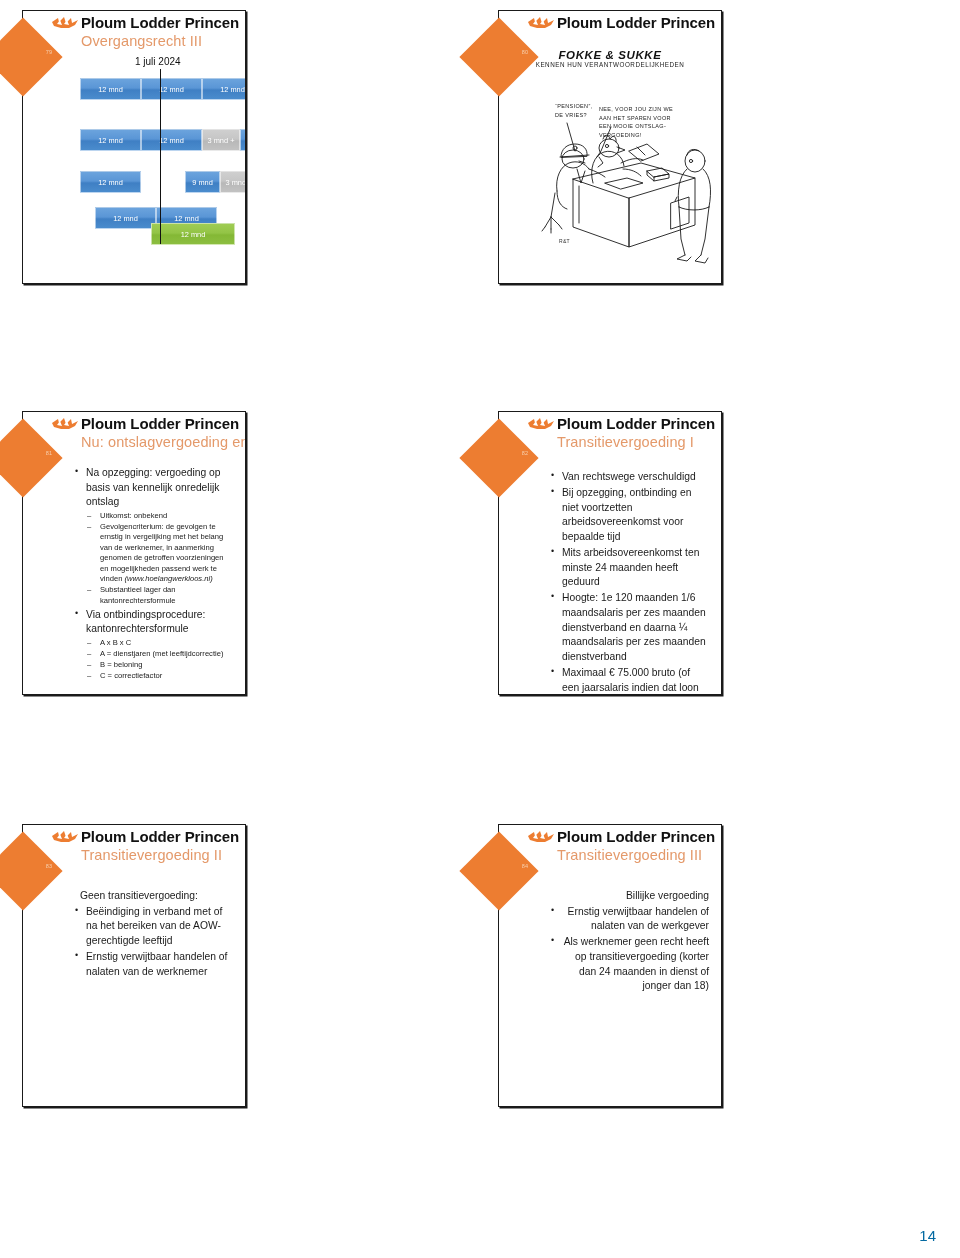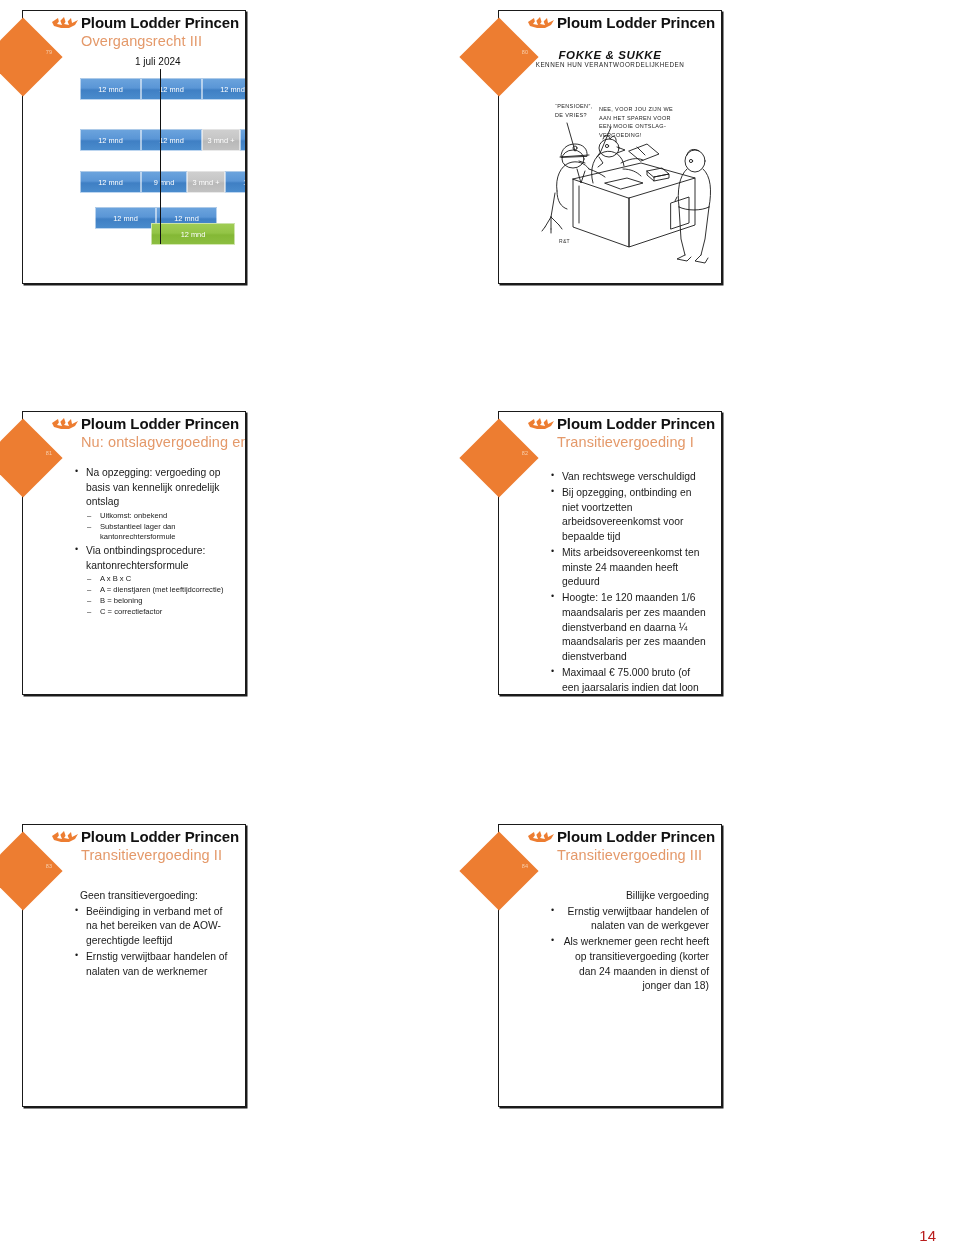--- a/index.html
+++ b/index.html
@@ -21,21 +21,21 @@
     left: 0; top: 0;
     width: 960px; height: 1258px;
     background: #fff;
   }
 
   .page-number {
     position: absolute;
     right: 24px;
     bottom: 14px;
     font-size: 15px;
-    color: #b91c1c;
+    color: #0369a1;
     font-family: "Liberation Sans", sans-serif;
   }
 
   
   .slide {
     position: absolute;
     background: #ffffff;
     border: 1.5px solid #1a1a1a;
     box-shadow: 1.5px 1.5px 0 0 #1a1a1a;
     overflow: visible;
@@ -252,21 +252,21 @@
 
         <div class="bar-row" style="left:57px; top:118px;">
           <div class="seg blue" style="width:61px;">12 mnd</div>
           <div class="seg blue" style="width:61px;">12 mnd</div>
           <div class="seg gray" style="width:38px;">3 mnd +</div>
           <div class="seg blue" style="width:61px;">12 mnd</div>
         </div>
 
         <div class="bar-row" style="left:57px; top:160px;">
           <div class="seg blue" style="width:61px;">12 mnd</div>
-          <div class="seg blue" style="width:46px;">9 mnd</div>
+          <div class="seg blue" style="width:35px;margin-left:44px;">9 mnd</div>
           <div class="seg gray" style="width:38px;">3 mnd +</div>
           <div class="seg blue" style="width:61px;">12 mnd</div>
         </div>
 
         <div class="bar-row" style="left:72px; top:196px;">
           <div class="seg blue" style="width:61px;">12 mnd</div>
           <div class="seg blue" style="width:61px;">12 mnd</div>
         </div>
 
         <div class="bar-row" style="left:128px; top:212px;">
@@ -381,20 +381,21 @@
       </div>
 
       <div class="slide-title">Nu: ontslagvergoeding en ongelijkheid</div>
 
       <div class="body" style="top:54px;">
         <ul class="l1">
           <li>
             <span>Na opzegging: vergoeding op basis van kennelijk onredelijk ontslag</span>
             <ul class="l2">
               <li><span>Uitkomst: onbekend</span></li>
+              <li><span>Gevolgencriterium: de gevolgen te ernstig in vergelijking met het belang van de werknemer, in aanmerking genomen de getroffen voorzieningen en mogelijkheden passend werk te vinden </span><span class="it">(www.hoelangwerkloos.nl)</span></li>
               <li><span>Substantieel lager dan kantonrechtersformule</span></li>
             </ul>
           </li>
           <li>
             <span>Via ontbindingsprocedure: kantonrechtersformule</span>
             <ul class="l2">
               <li><span>A x B x C</span></li>
               <li><span>A = dienstjaren (met leeftijdcorrectie)</span></li>
               <li><span>B = beloning</span></li>
               <li><span>C = correctiefactor</span></li>

